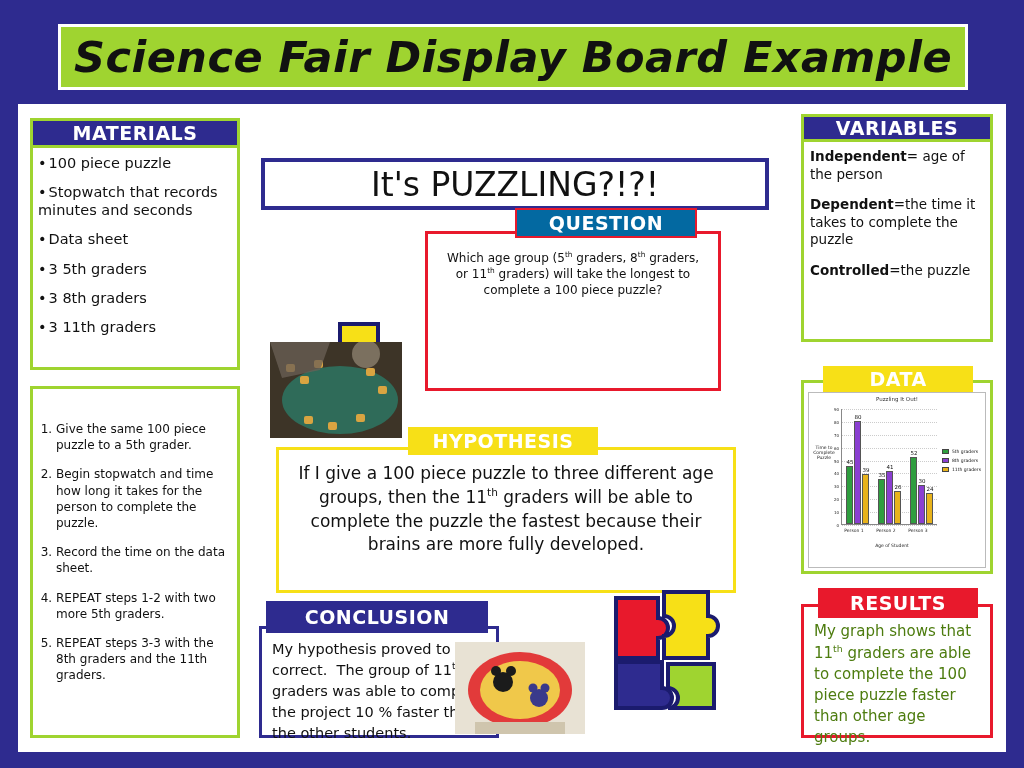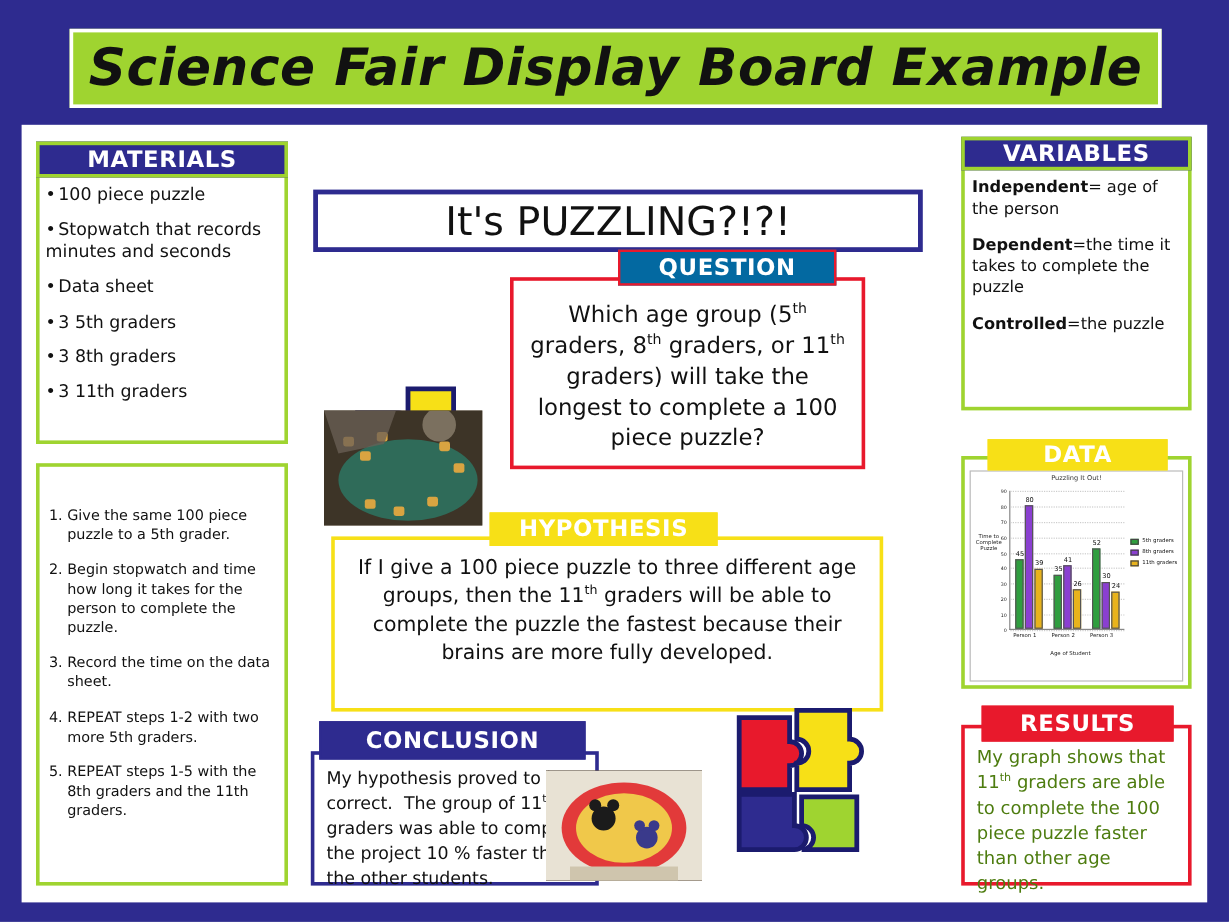--- a/index.html
+++ b/index.html
@@ -117,21 +117,21 @@
     border: 2px solid #e8192c;
     z-index: 3;
   }
   .question-box {
     position: absolute; left: 407px; top: 127px;
     width: 296px; height: 160px;
     border: 3px solid #e8192c;
     background: #ffffff;
     padding: 16px 12px 8px;
     text-align: center;
-    font-size: 19px; line-height: 1.35; color: #111;
+    font-size: 12px; line-height: 1.35; color: #111;
   }
 
   .hyp-hdr {
     position: absolute; left: 390px; top: 323px;
     width: 190px; height: 28px;
     background: #f7e017;
     border: 2px solid #f7e017;
     z-index: 3;
   }
   .hyp-hdr span { color: #ffffff; }
@@ -307,21 +307,21 @@
       <li>3 8th graders</li>
       <li>3 11th graders</li>
     </ul>
 
     <div class="proc-box"></div>
     <ol class="proc-list">
       <li>Give the same 100 piece puzzle to a 5th grader.</li>
       <li>Begin stopwatch and time how long it takes for the person to complete the puzzle.</li>
       <li>Record the time on the data sheet.</li>
       <li>REPEAT steps 1-2 with two more 5th graders.</li>
-      <li>REPEAT steps 1-5 with the 8th graders and the 11th graders.</li>
+      <li>REPEAT steps 3-3 with the 8th graders and the 11th graders.</li>
     </ol>
 
     <div class="its-puzzling">
       <span>It's PUZZLING?!?!</span>
     </div>
 
     <svg class="puzzle" style="left:258px; top:206px;" width="140" height="125" viewBox="0 0 140 125">
       <g stroke="#1b1b6e" stroke-width="4" fill="none">
         <path d="M22 34 h34 a9 9 0 1 1 0 18 h-0 v24 h-34 a9 9 0 1 0 0-18 v-24z" fill="#2e2b8f"></path>
         <path d="M64 14 h38 v26 a9 9 0 1 1 0 18 v22 h-38 v-22 a9 9 0 1 0 0-18 v-26z" fill="#f7e017"></path>

